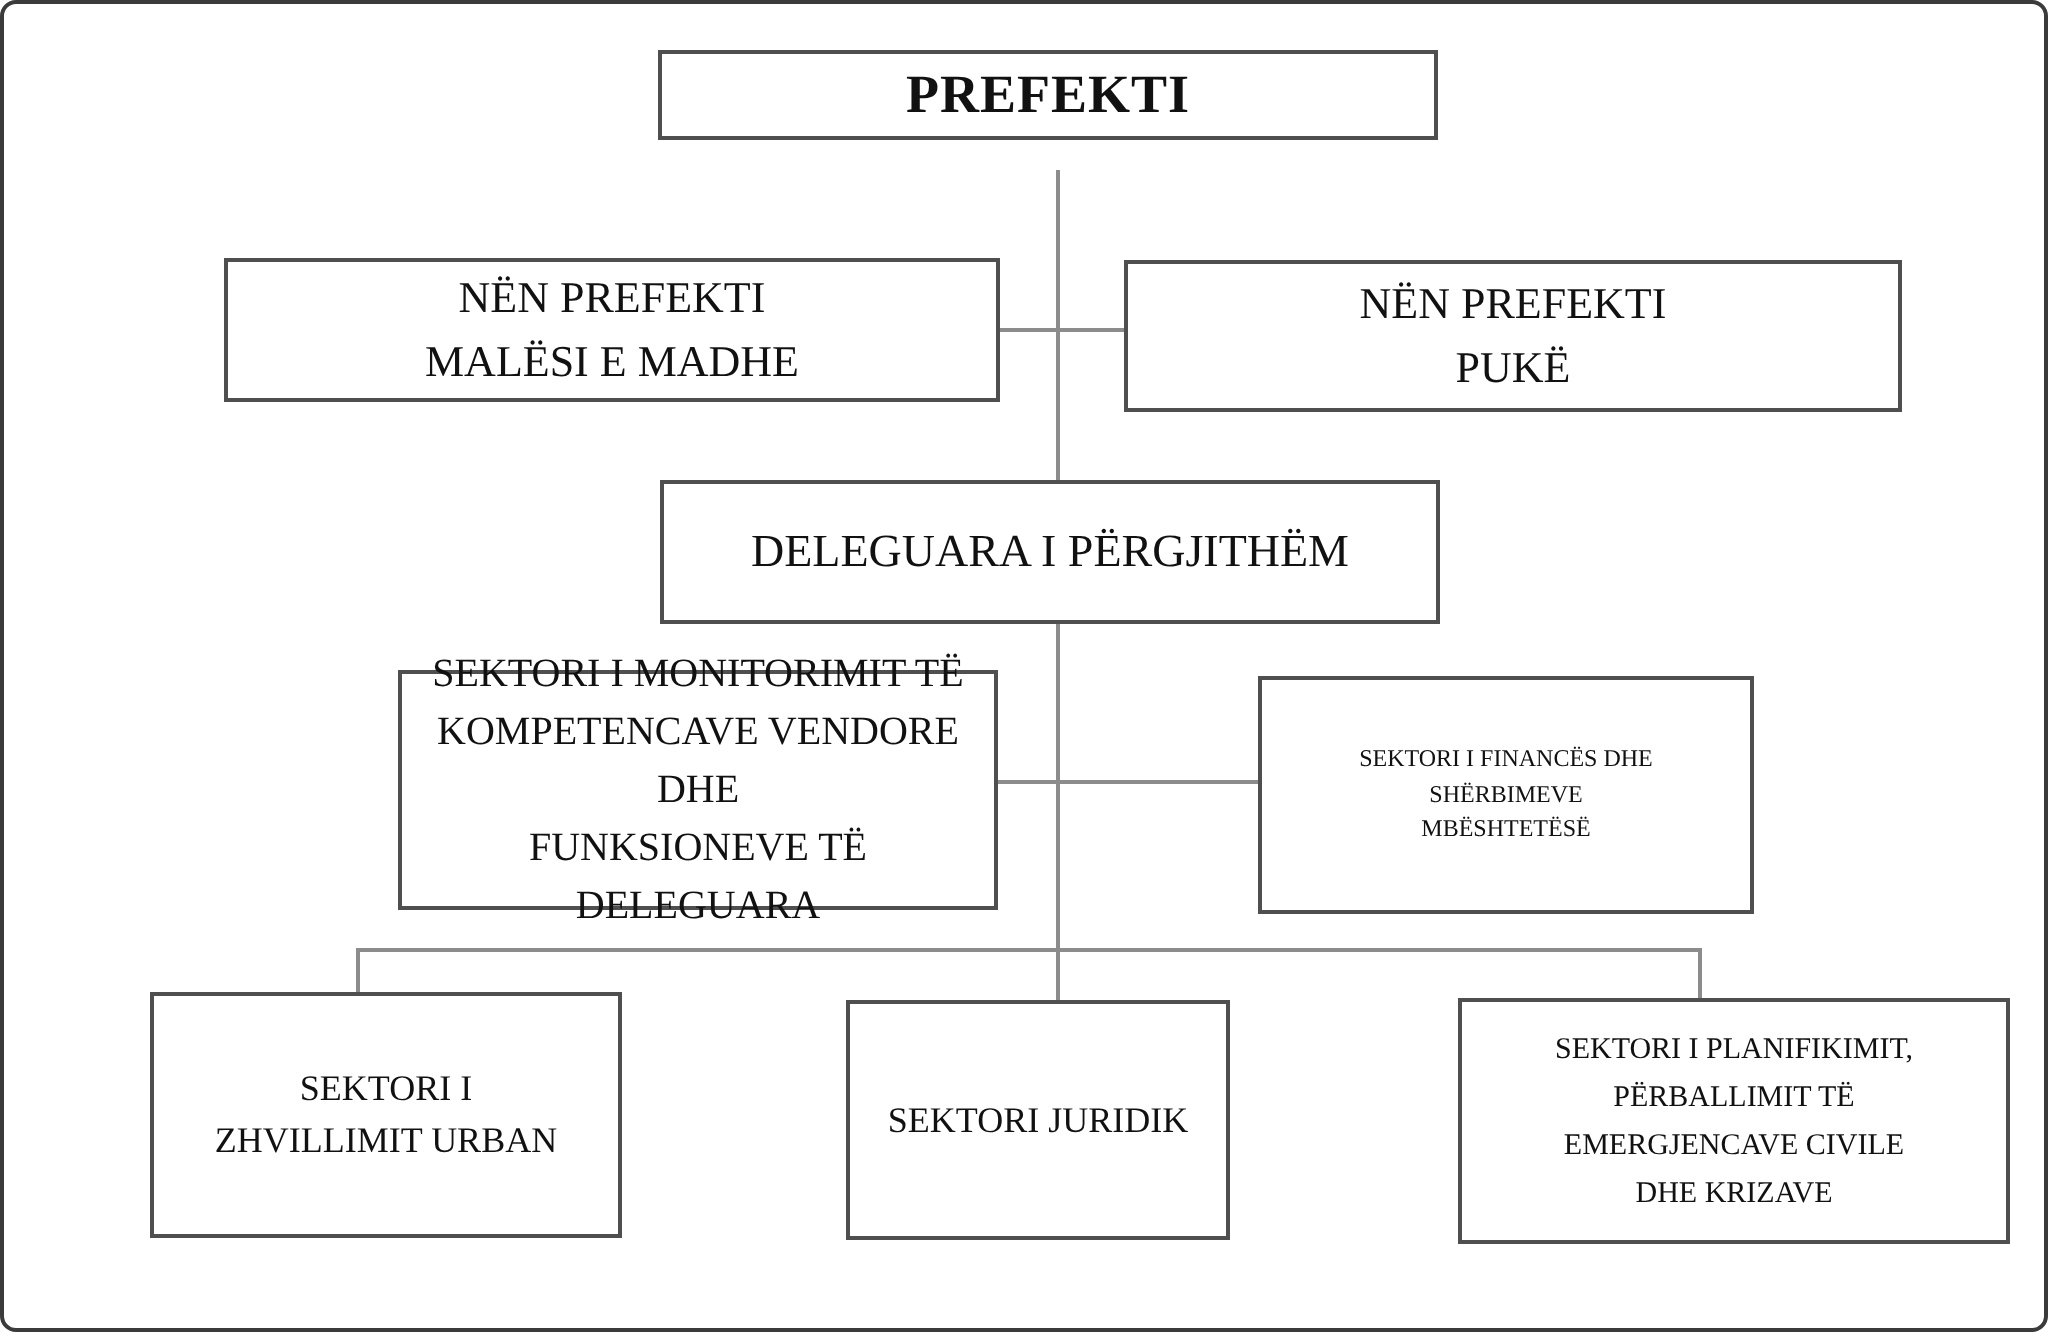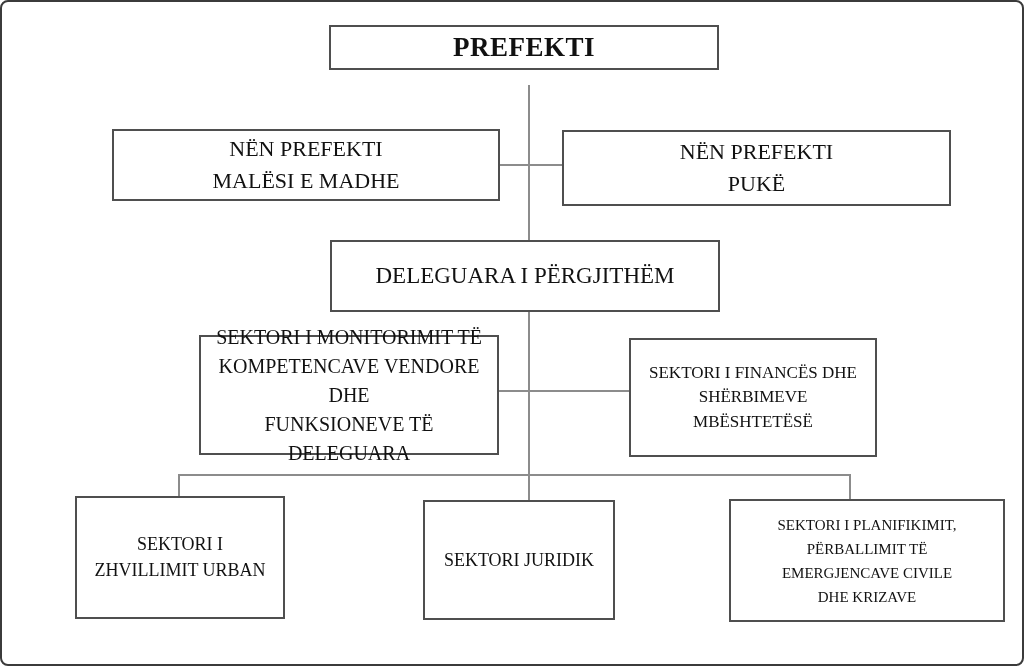--- a/index.html
+++ b/index.html
@@ -34,22 +34,22 @@
   .connector {
     position: absolute;
     background: #8c8c8c;
     z-index: 1;
   }
   #prefekti     { left: 327px; top: 23px;  width: 390px; height: 45px;  font-size: 27px; font-weight: bold; letter-spacing: 0.5px; }
   #nen-malesi   { left: 110px; top: 127px; width: 388px; height: 72px;  font-size: 22px; line-height: 1.45; }
   #nen-puke     { left: 560px; top: 128px; width: 389px; height: 76px;  font-size: 22px; line-height: 1.45; }
   #sekretari    { left: 328px; top: 238px; width: 390px; height: 72px;  font-size: 23px; }
   #monitorimit  { left: 157px; top: 333px; width: 300px; height: 120px; font-size: 20px; line-height: 1.45; margin-left: 40px; }
-  #finances     { left: 627px; top: 336px; width: 248px; height: 119px; font-size: 17px; line-height: 1.45; }
-  #zhvillimit   { left: 73px;  top: 494px; width: 210px; height: 123px; font-size: 18px; line-height: 1.4; }
+  #finances     { left: 627px; top: 336px; width: 248px; height: 119px; font-size: 12px; line-height: 1.45; }
+  #zhvillimit   { left: 73px;  top: 494px; width: 236px; height: 123px; font-size: 18px; line-height: 1.4; }
   #juridik      { left: 421px; top: 498px; width: 192px; height: 120px; font-size: 18px; }
   #planifikimit { left: 727px; top: 497px; width: 276px; height: 123px; font-size: 15px; line-height: 1.6; }
 
   #conn-v1 { left: 526px; top: 83px;  width: 2px;   height: 155px; }
   #conn-h1 { left: 498px; top: 162px; width: 62px;  height: 2px; }
   #conn-v2 { left: 526px; top: 310px; width: 2px;   height: 188px; }
   #conn-h2 { left: 407px; top: 388px; width: 220px; height: 2px; }
   #conn-h3 { left: 176px; top: 472px; width: 673px; height: 2px; }
   #conn-v3 { left: 176px; top: 472px; width: 2px;   height: 22px; }
   #conn-v4 { left: 847px; top: 472px; width: 2px;   height: 25px; }

